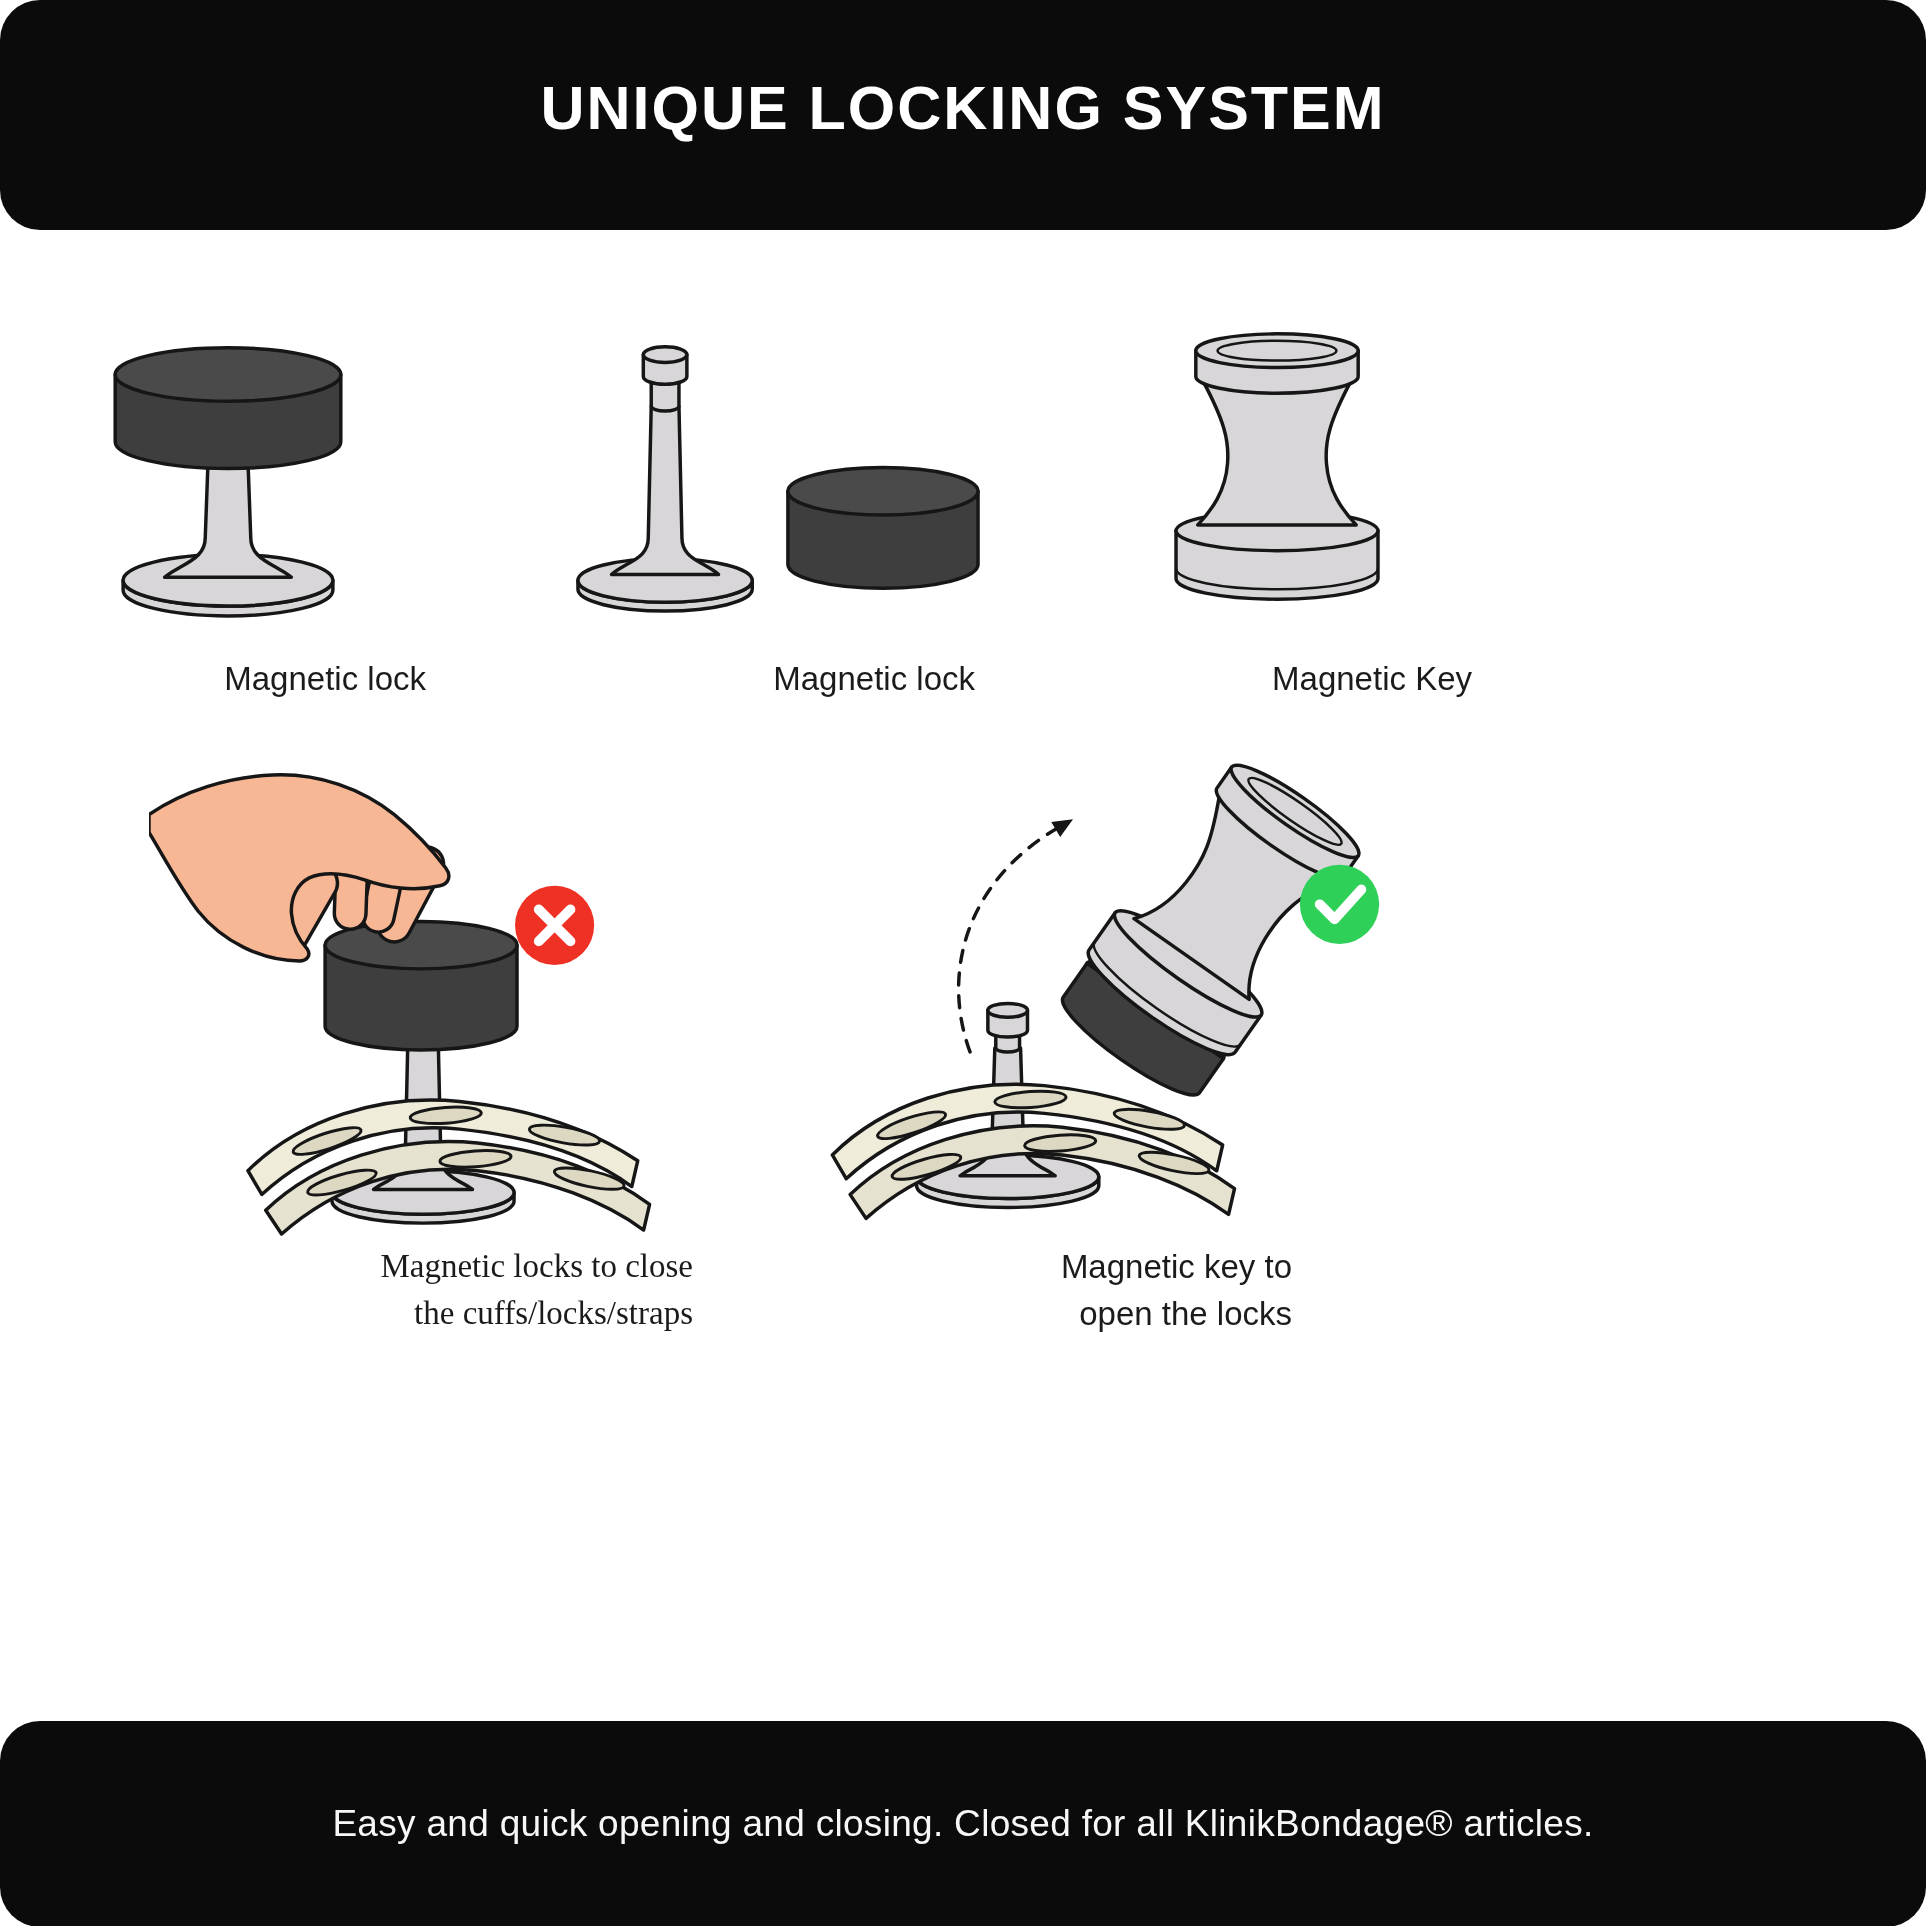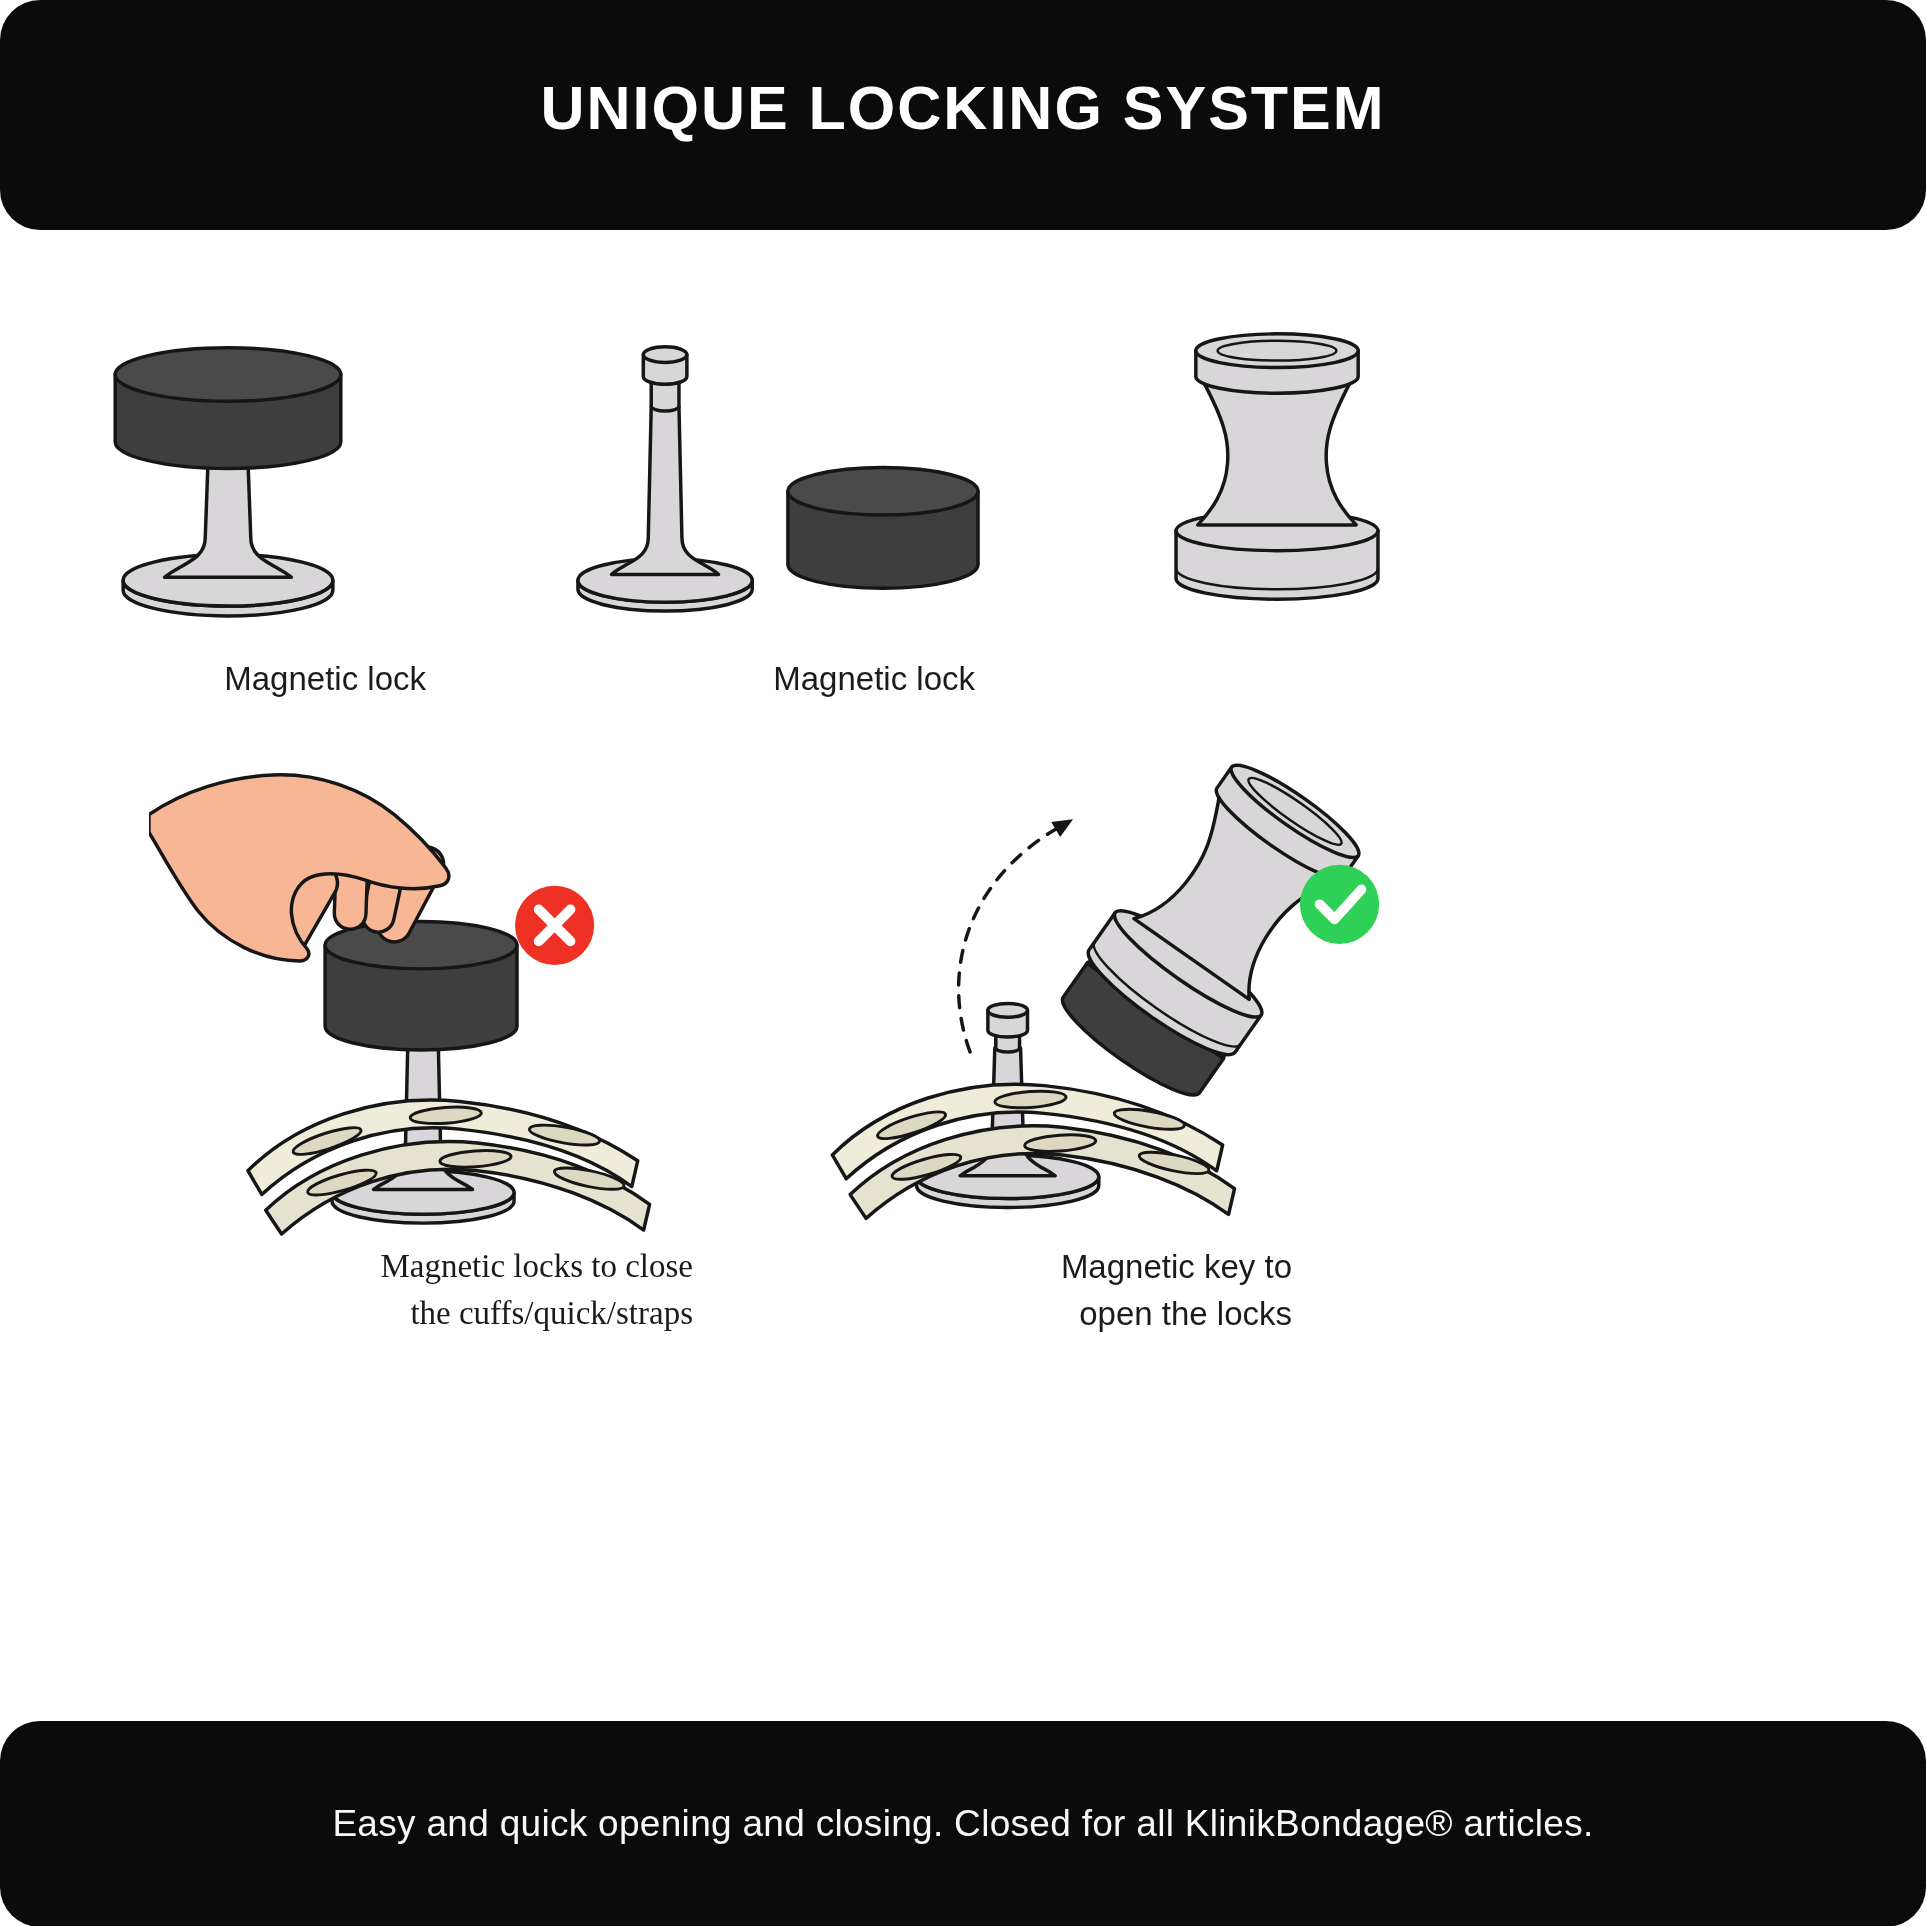--- a/index.html
+++ b/index.html
@@ -69,20 +69,23 @@
       <ellipse class="metal ink" cx="200" cy="42" rx="82" ry="17"></ellipse>
       <ellipse class="ink-thin" cx="200" cy="42" rx="60" ry="10"></ellipse>
     </g>
   </svg>
 
   <div class="cap" style="left:30px;top:655px;width:396px;">
     <span>Magnetic lock</span>
   </div>
   <div class="cap" style="left:579px;top:655px;width:396px;">
     <span>Magnetic lock</span>
+  </div>
+  <div class="cap" style="left:1076px;top:655px;width:396px;">
+    <span>Magnetic Key</span>
   </div>
 
   <svg class="fig" style="left:149px;top:767px;" width="554" height="475" viewBox="0 0 560 480">
     <g>
 
       <path class="metal ink" d="M185,430 a92,22 0 0 0 184,0 l0,9 a92,22 0 0 1 -184,0 z"></path>
       <ellipse class="metal ink" cx="277" cy="430" rx="92" ry="22"></ellipse>
       <path class="metal ink" d="M262,260 L259,395 C259,406 252,412 242,418 C236,421 231,424 227,427 L327,427 C323,424 318,421 312,418 C302,412 295,406 295,395 L292,260 Z"></path>
 
       <path class="cream2 ink" d="M118,448 C170,398 252,372 332,380 C406,388 466,412 506,442 L500,468 C462,440 404,416 332,408 C258,400 188,424 134,472 Z"></path>
@@ -153,21 +156,21 @@
 
       <g>
         <circle cx="583" cy="183" r="40" fill="#2ed058"></circle>
         <path class="wmark" d="M563,183 L578,198 L605,168"></path>
       </g>
     </g>
   </svg>
 
   <div class="cap" style="left:139px;top:1243px;width:554px;font-family:Liberation Serif, serif;">
     <span>Magnetic locks to close</span>
-    <span>the cuffs/quick/straps</span>
+    <span>the cuffs/locks/straps</span>
   </div>
   <div class="cap" style="left:738px;top:1243px;width:554px;">
     <span>Magnetic key to</span>
     <span>open the locks</span>
   </div>
 
   <div class="banner bottom">
     <p class="footer-text">Easy and quick opening and closing. Closed for all KlinikBondage® articles.</p>
   </div>
 

